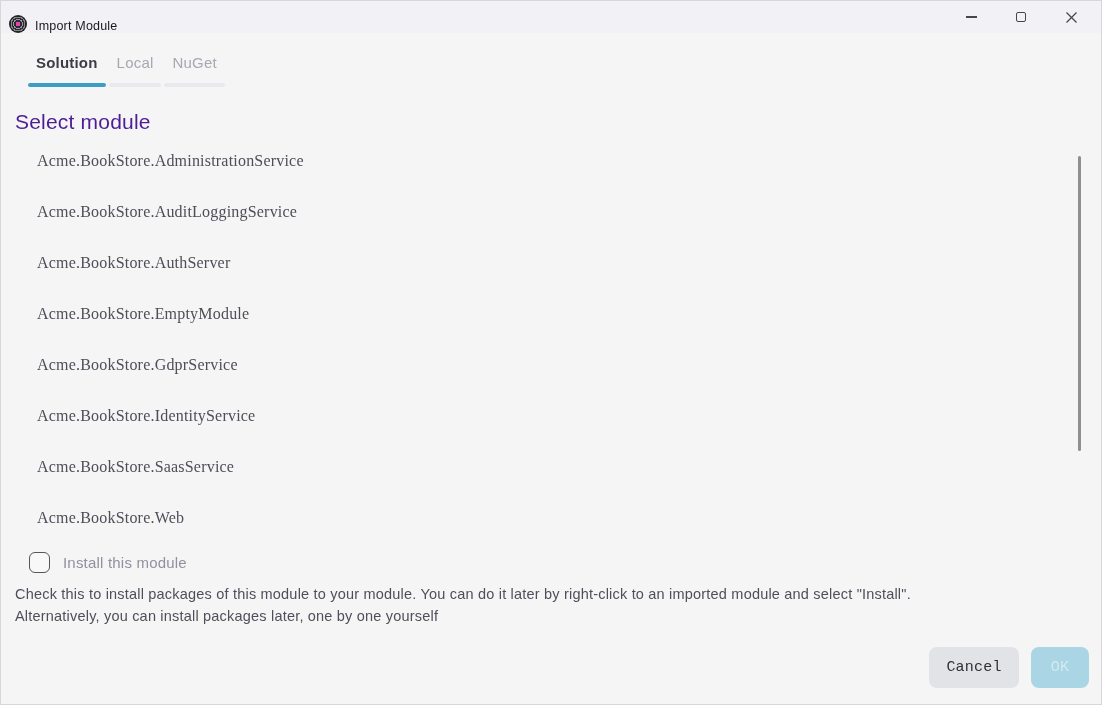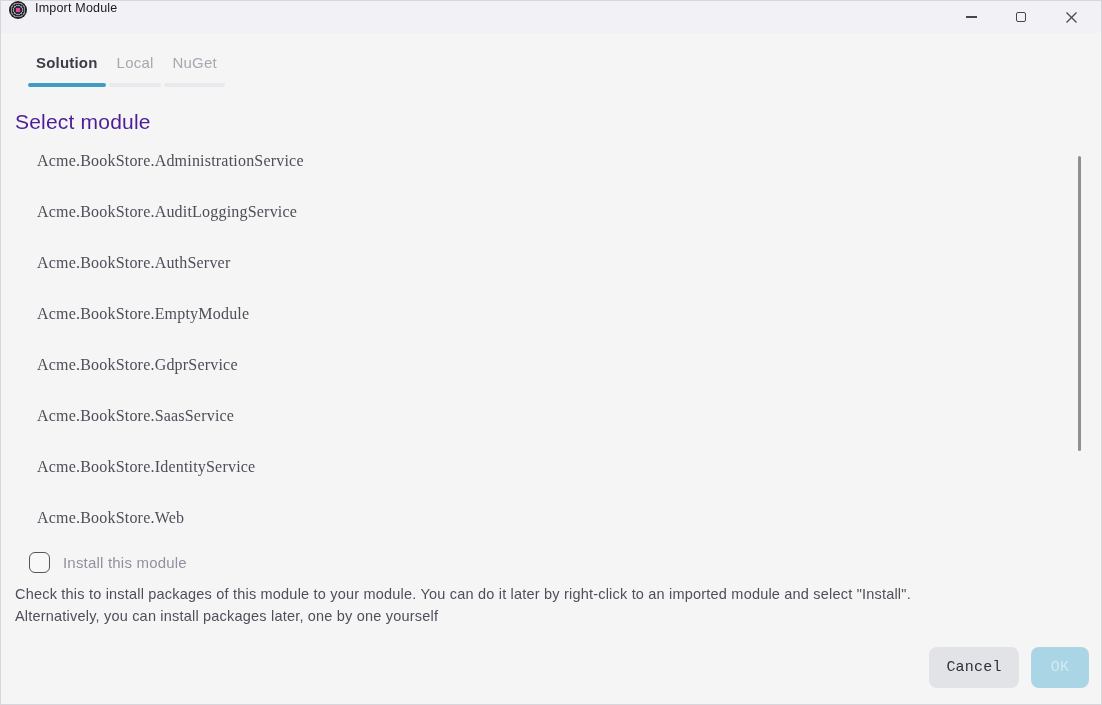--- a/index.html
+++ b/index.html
@@ -13,21 +13,21 @@
     width: 1102px; height: 705px;
     background: #F6F5F5;
     border: 1px solid #D8D6DB;
     overflow: hidden;
     letter-spacing: 0.2px;
   }
   
   .titlebar {
     position: absolute; top: 0; left: 0; right: 0; height: 32px;
     background: #F2F1F6;
-    display: flex; align-items: flex-start;
+    display: flex; align-items: flex-end;
     padding-left: 8px; padding-right: 5px;
   }
   .app-icon {
     width: 18px; height: 18px; border-radius: 50%;
     background: radial-gradient(circle at 50% 50%,
       #e145a7 0 2.5px, #2b2b31 2.5px 4px, #9a9aa0 4px 5px,
       #2b2b31 5px 6.5px, #85858b 6.5px 7.5px, #222228 7.5px 9px);
     flex: 0 0 auto;
   }
   .window-title {
@@ -136,22 +136,22 @@
   </div>
 
   <div class="select-label">Select module</div>
 
   <div class="module-list">
     <div class="list-item">Acme.BookStore.AdministrationService</div>
     <div class="list-item">Acme.BookStore.AuditLoggingService</div>
     <div class="list-item">Acme.BookStore.AuthServer</div>
     <div class="list-item">Acme.BookStore.EmptyModule</div>
     <div class="list-item">Acme.BookStore.GdprService</div>
+    <div class="list-item">Acme.BookStore.IdentityService</div>
     <div class="list-item">Acme.BookStore.SaasService</div>
-    <div class="list-item">Acme.BookStore.IdentityService</div>
     <div class="list-item">Acme.BookStore.Web</div>
   </div>
   <div class="scrollbar-thumb"></div>
 
   <div class="checkbox-row">
     <div class="checkbox-box"></div>
     <div class="checkbox-label">Install this module</div>
   </div>
 
   <div class="help-text">

